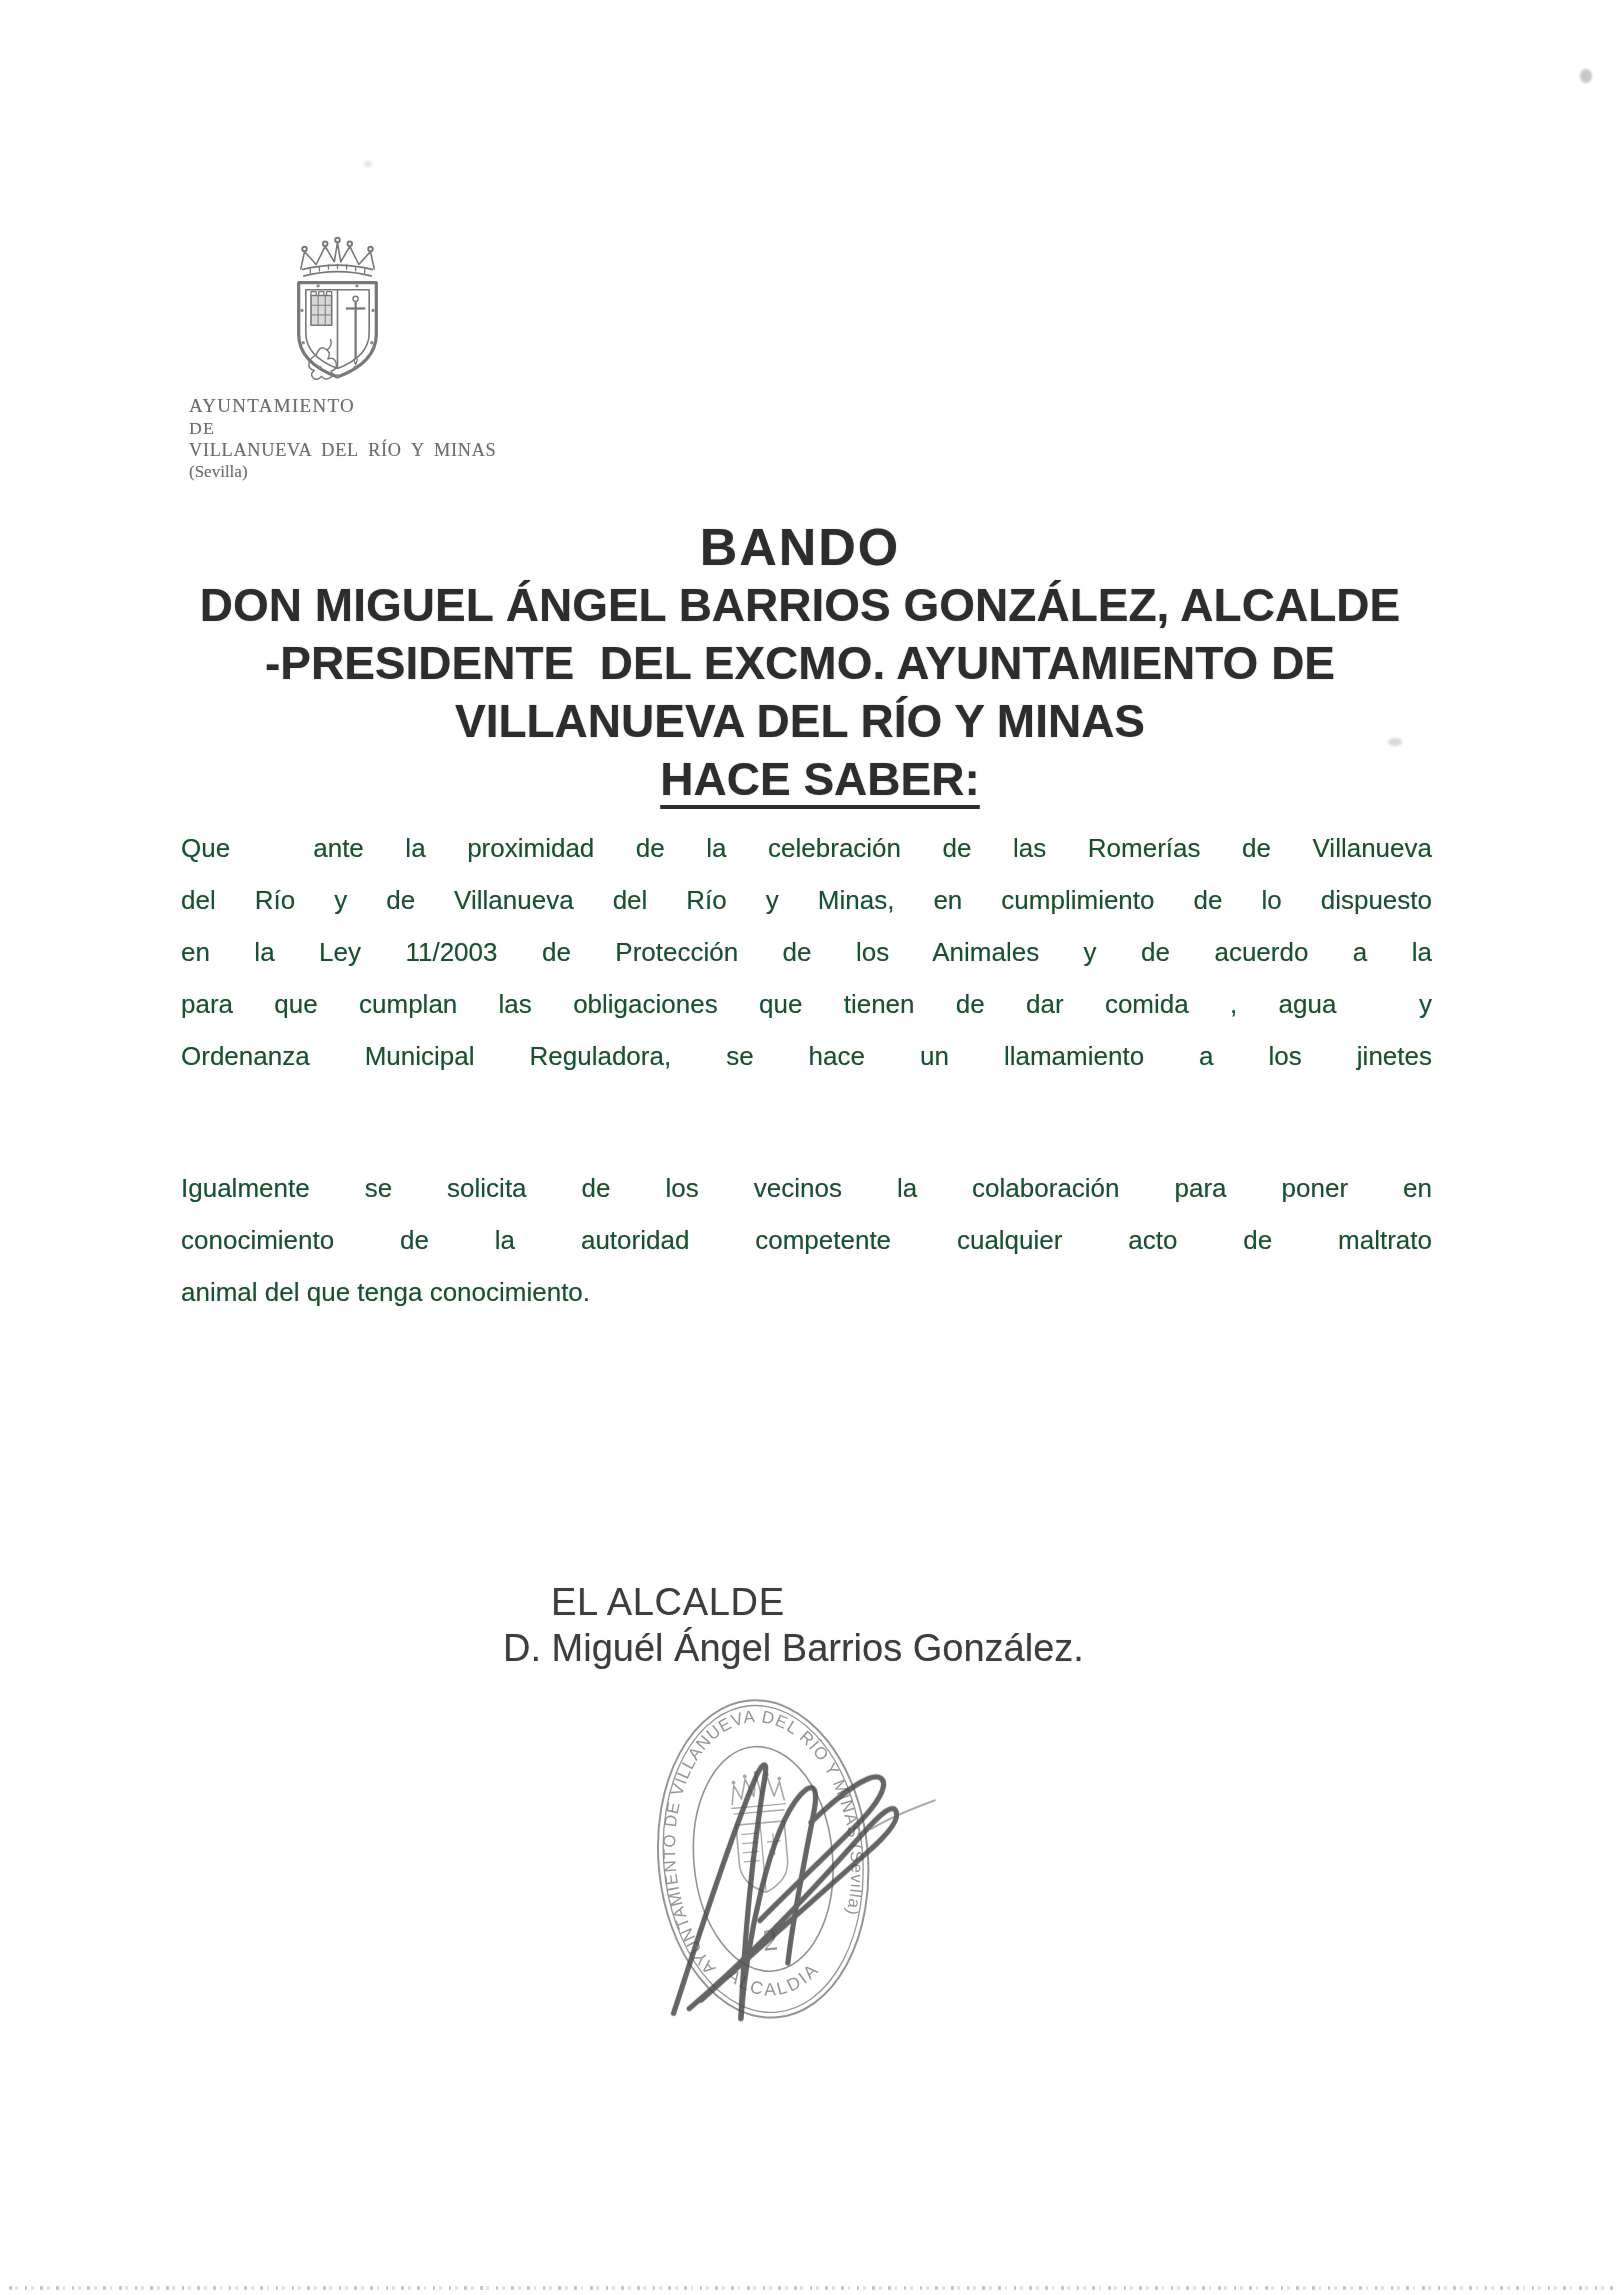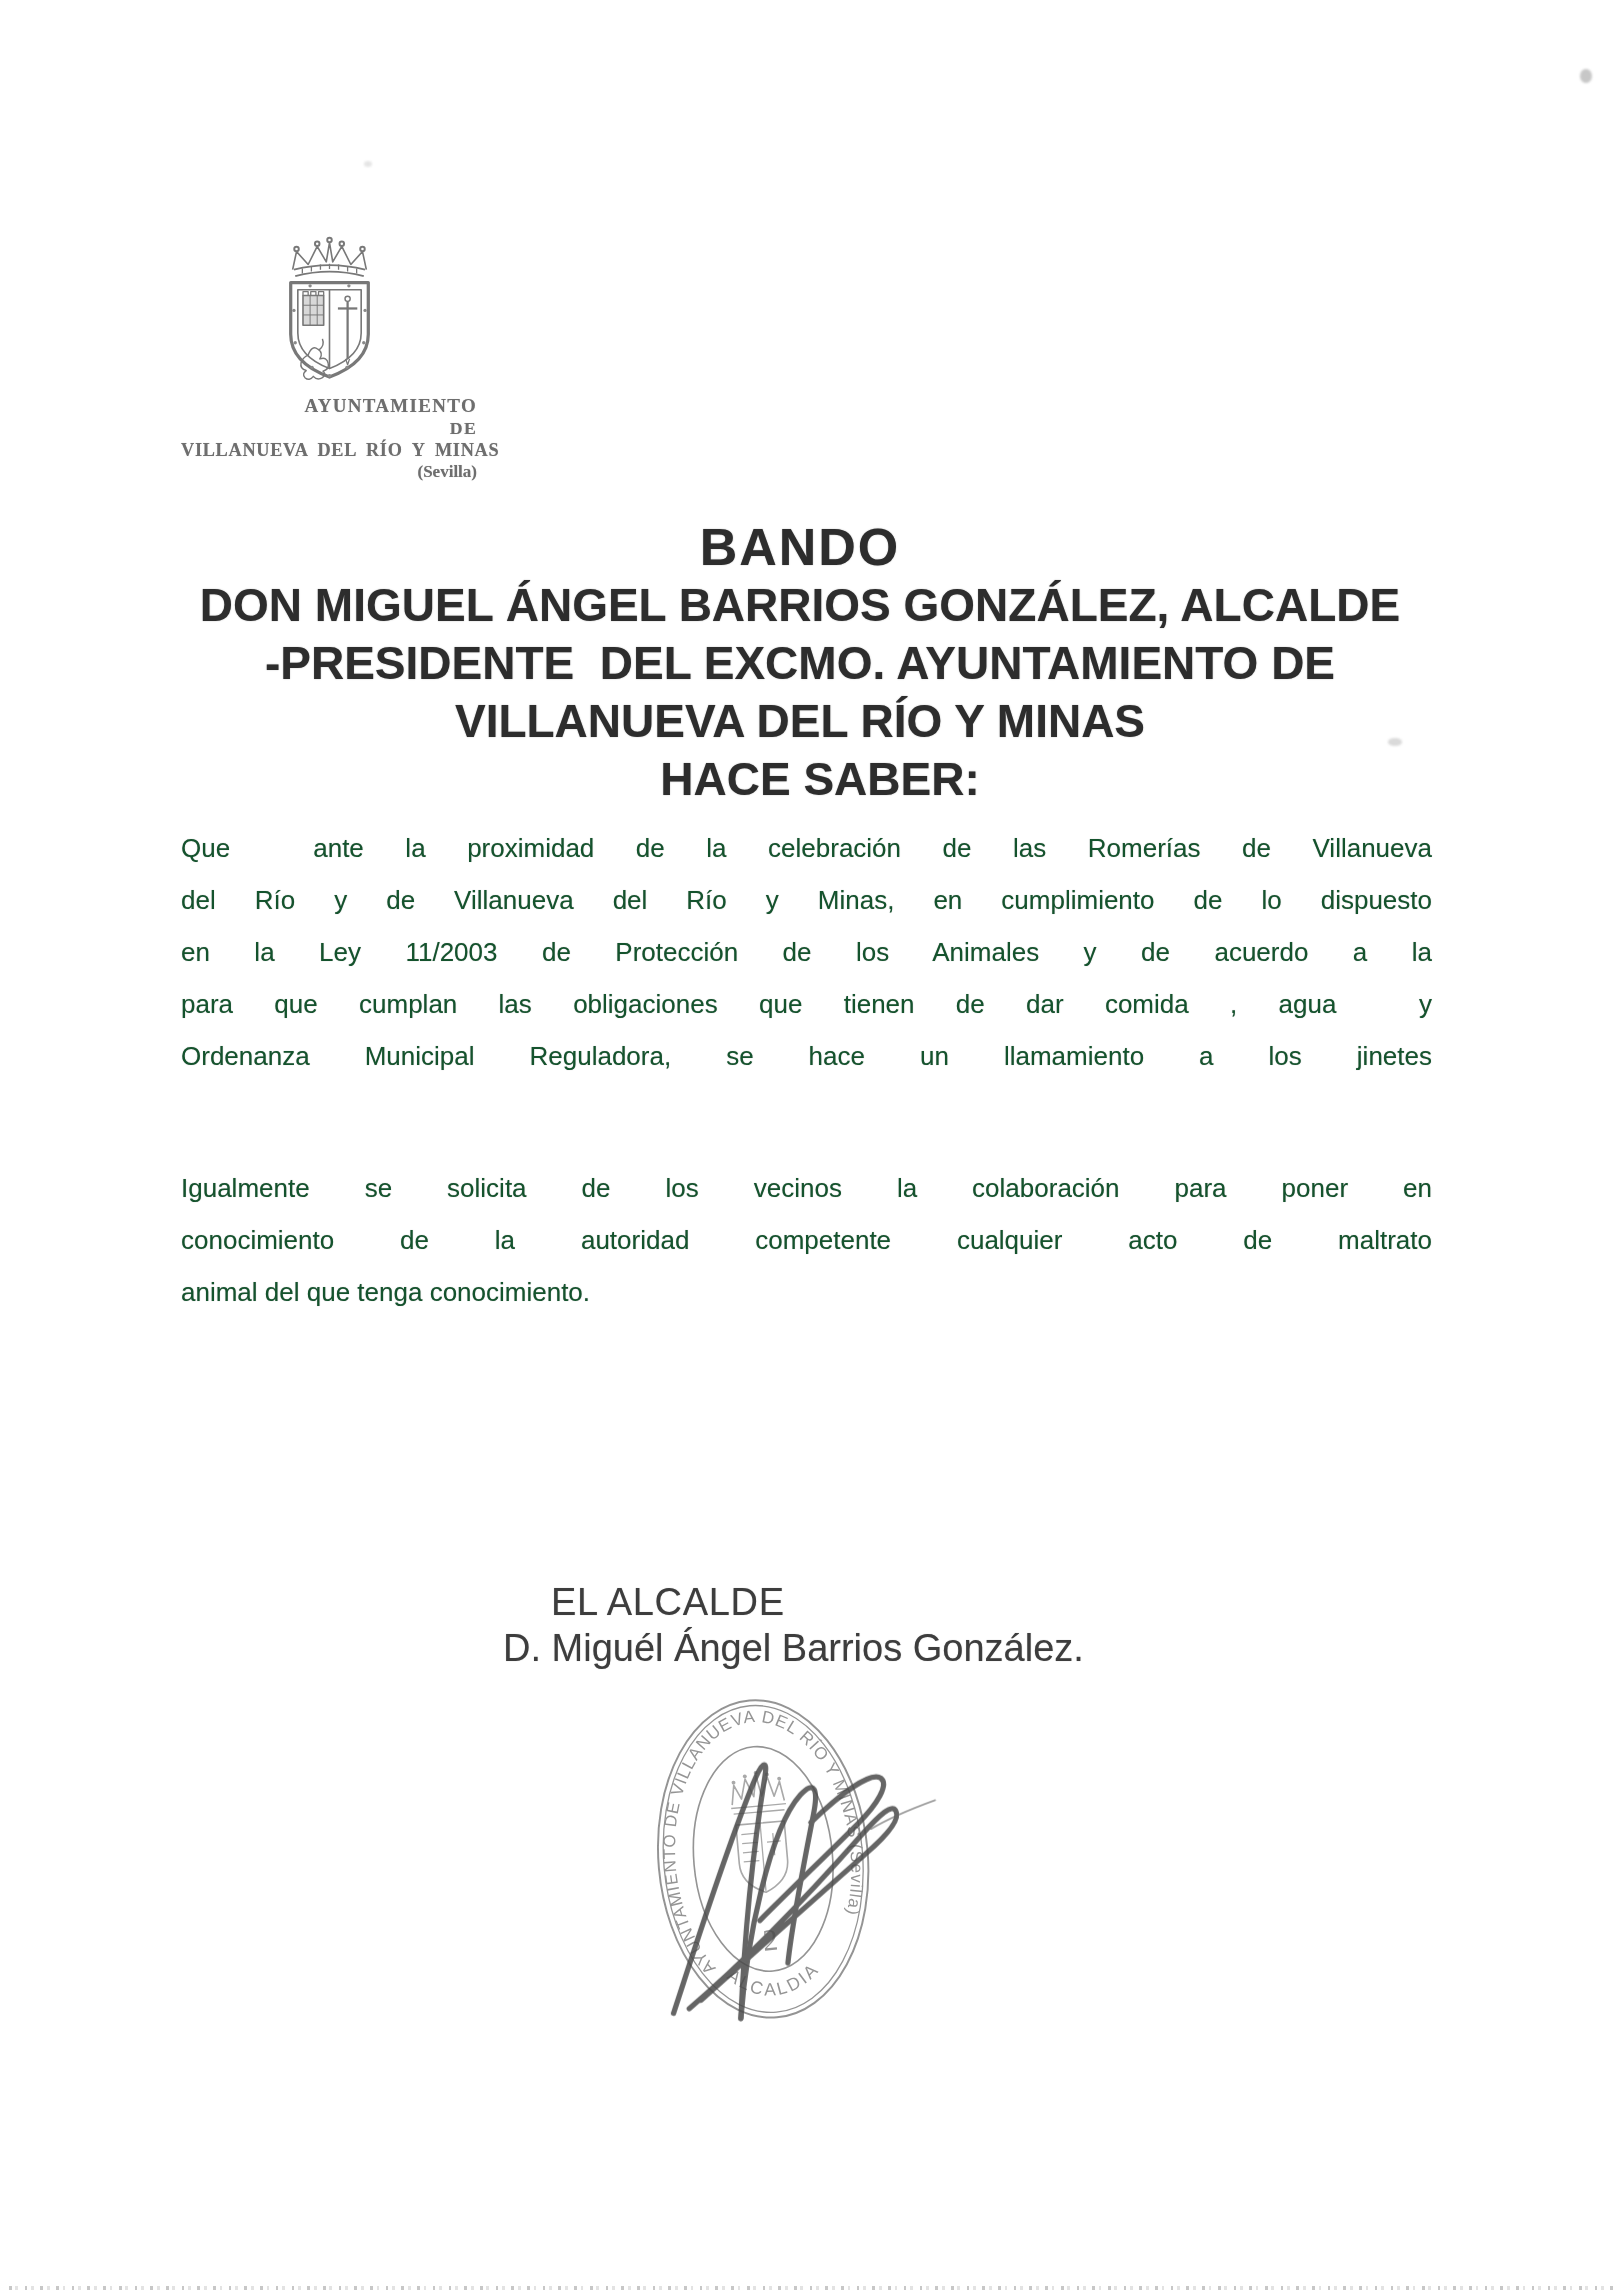--- a/index.html
+++ b/index.html
@@ -8,45 +8,45 @@
     width:1623px;height:2295px;
     margin:0 auto;
     background:#ffffff;
     overflow:hidden;
     font-family:"Liberation Sans", sans-serif;
     color:#3d3d3d;
   }
 
   
   .letterhead{
-    position:absolute;left:181px;top:236px;width:296px;
-    text-align:right;
+    position:absolute;left:189px;top:236px;width:296px;
+    text-align:left;
     font-family:"Liberation Serif", serif;
     color:#6e6e6e;
     text-shadow:0 0 0.7px rgba(110,110,110,.5);
-    font-weight:bold;
   }
   .crest{display:block;margin:0 auto 5.2px auto;width:97px;height:154px;}
   .lh-line{line-height:22px;white-space:nowrap;}
   .lh-1{font-size:19px;letter-spacing:1.3px;}
   .lh-2{font-size:17.7px;letter-spacing:1.3px;}
   .lh-3{font-size:18.3px;letter-spacing:0.7px;word-spacing:4.6px;}
   .lh-4{font-size:17px;}
 
   
   .title-block{
     position:absolute;left:0;top:518px;width:1600px;
     text-align:center;
     font-weight:bold;color:#2d2d2d;
     text-shadow:0 0 1.3px rgba(45,45,45,.45);
   }
   .doc-title{font-size:52px;line-height:58px;letter-spacing:2px;}
   .title-line{font-size:46px;line-height:58px;white-space:pre-wrap;}
   .hace{
     display:inline-block;
+    text-decoration:underline;
     text-decoration-thickness:3.9px;
     text-underline-offset:9.8px;
     margin-left:40px;
   }
 
   
   .para{
     position:absolute;left:181px;width:1251px;
     font-size:26px;color:#14532d;
     text-shadow:0 0 1px rgba(61,61,61,.4);

